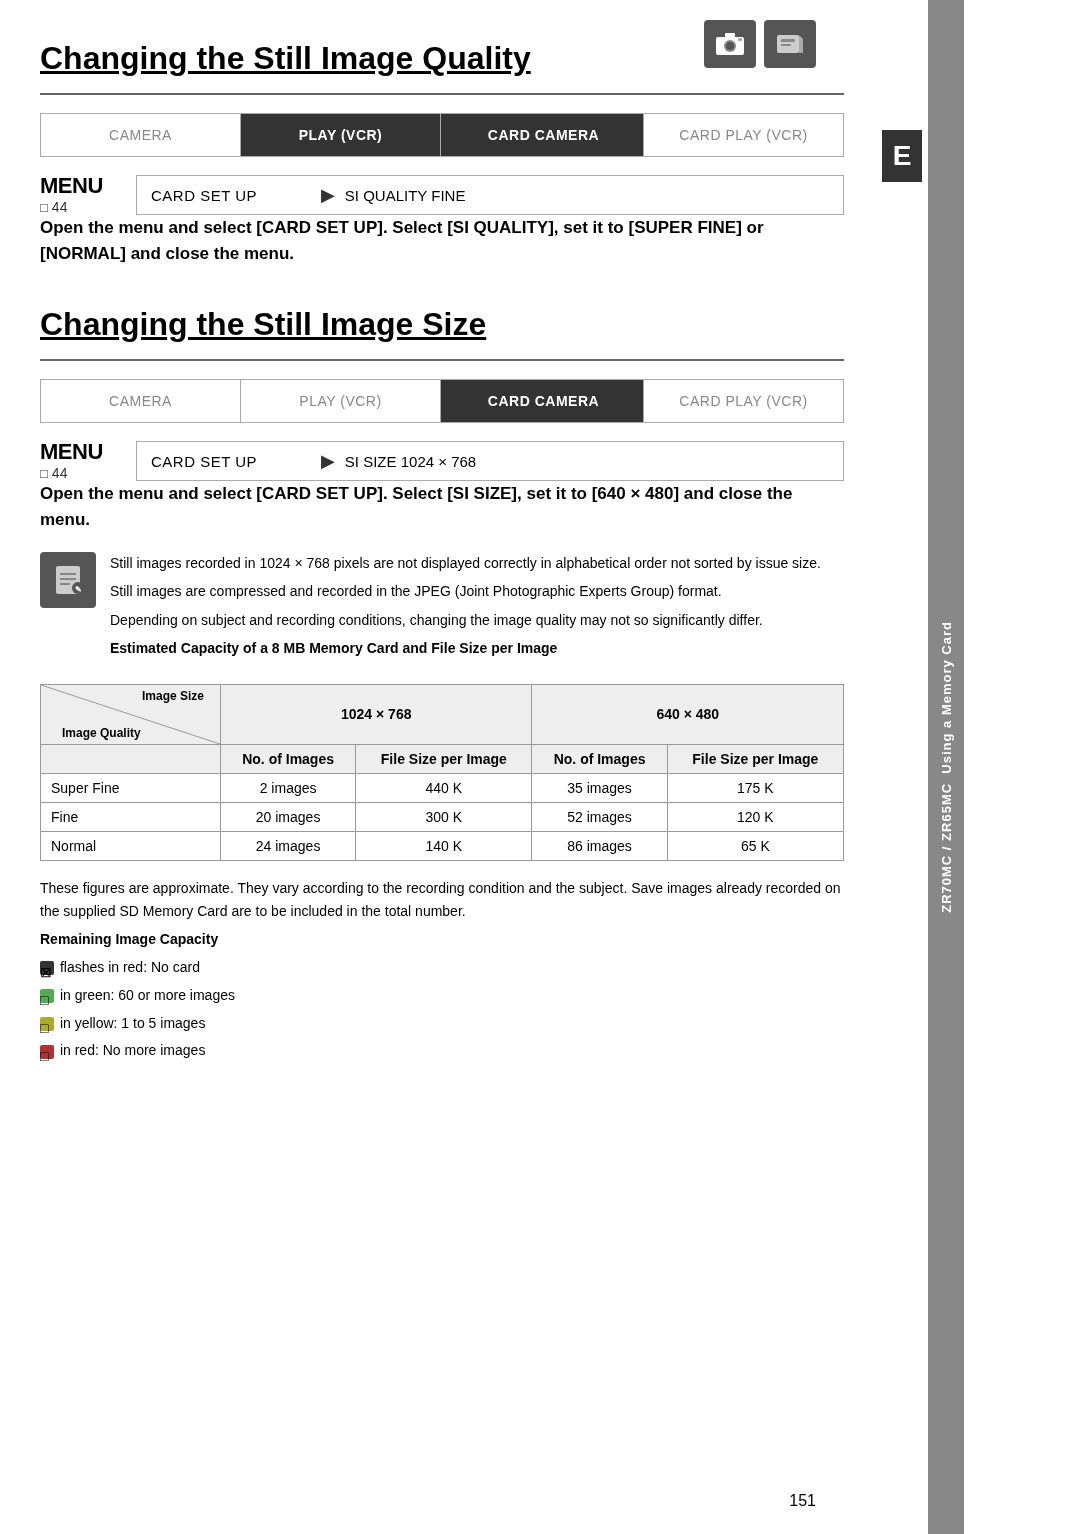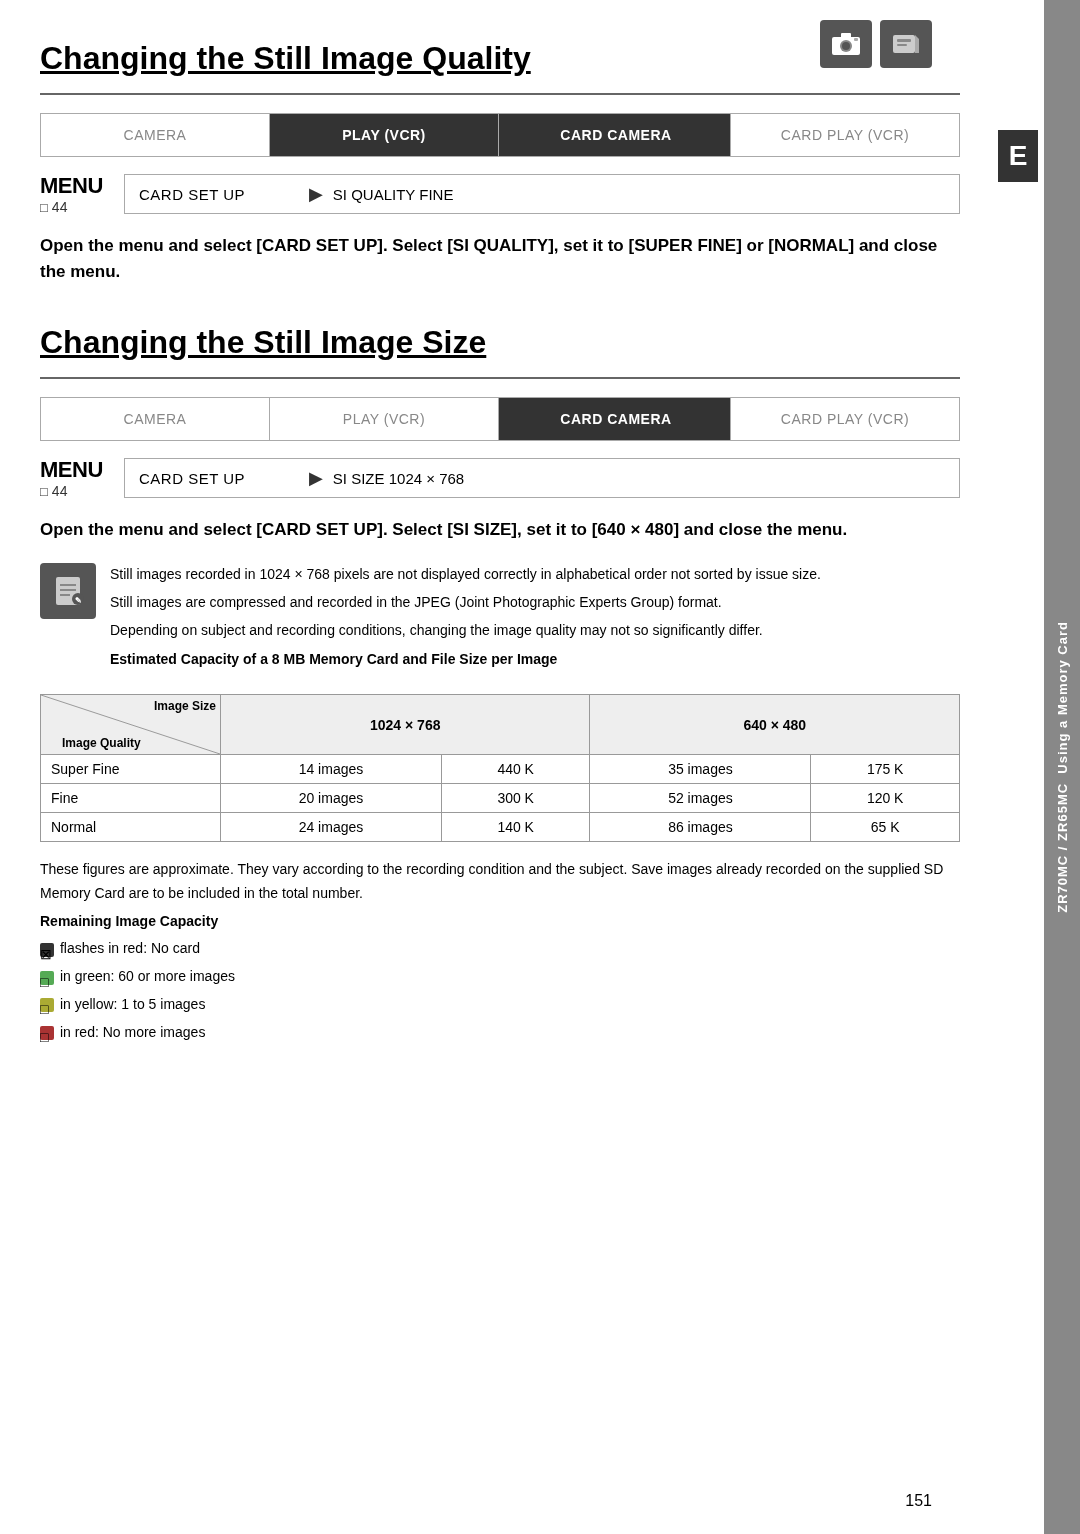--- a/index.html
+++ b/index.html
@@ -8,21 +8,21 @@
       background: #fff;
       color: #000;
       width: 1080px;
       min-height: 1534px;
       position: relative;
       overflow-x: hidden;
     }
 
     .page-container {
       display: flex;
-      width: 1080px;
+      width: 964px;
       min-height: 1534px;
     }
 
     
     .sidebar-e {
       width: 52px;
       display: flex;
       flex-direction: column;
       align-items: center;
       padding-top: 130px;
@@ -130,23 +130,22 @@
     }
     .tab-divider {
       width: 3px;
       background: #333;
       flex-shrink: 0;
     }
 
     
     .menu-row {
       display: flex;
-      align-items: center;
-      margin-bottom: 18px;
-      gap: 4px;
+      align-items: flex-end;
+      gap: 16px;
     }
     .menu-label {
       display: flex;
       flex-direction: column;
       align-items: flex-start;
       justify-content: flex-start;
       padding-right: 12px;
       min-width: 80px;
     }
     .menu-text {
@@ -258,21 +257,21 @@
     }
     .diagonal-line {
       position: absolute;
       top: 0; left: 0;
       width: 100%;
       height: 100%;
     }
     .diag-top-right {
       position: absolute;
       top: 4px;
-      right: 4px;
+      right: 16px;
       font-size: 12px;
     }
     .diag-bottom-left {
       position: absolute;
       bottom: 4px;
       left: 8px;
       font-size: 12px;
       padding-left: 13px;
     }
     .col-header-group {
@@ -438,25 +437,32 @@
               <svg class="diagonal-line" width="100%" height="100%" viewBox="0 0 180 60" preserveAspectRatio="none">
                 <line x1="0" y1="0" x2="180" y2="60" stroke="#999" stroke-width="1"></line>
               </svg>
               <span class="diag-top-right">Image Size</span>
               <span class="diag-bottom-left">Image Quality</span>
             </div>
           </th>
           <th colspan="2" class="col-header-group">1024 × 768</th>
           <th colspan="2" class="col-header-group">640 × 480</th>
         </tr>
+        <tr>
+          <th></th>
+          <th>No. of Images</th>
+          <th>File Size per Image</th>
+          <th>No. of Images</th>
+          <th>File Size per Image</th>
+        </tr>
       </thead>
       <tbody id="table-body">
       <tr>
     <td>Super Fine</td>
-    <td>14 images</td>
+    <td>2 images</td>
     <td>440 K</td>
     <td>35 images</td>
     <td>175 K</td>
   </tr>
           <tr>
     <td>Fine</td>
     <td>20 images</td>
     <td>300 K</td>
     <td>52 images</td>
     <td>120 K</td>

